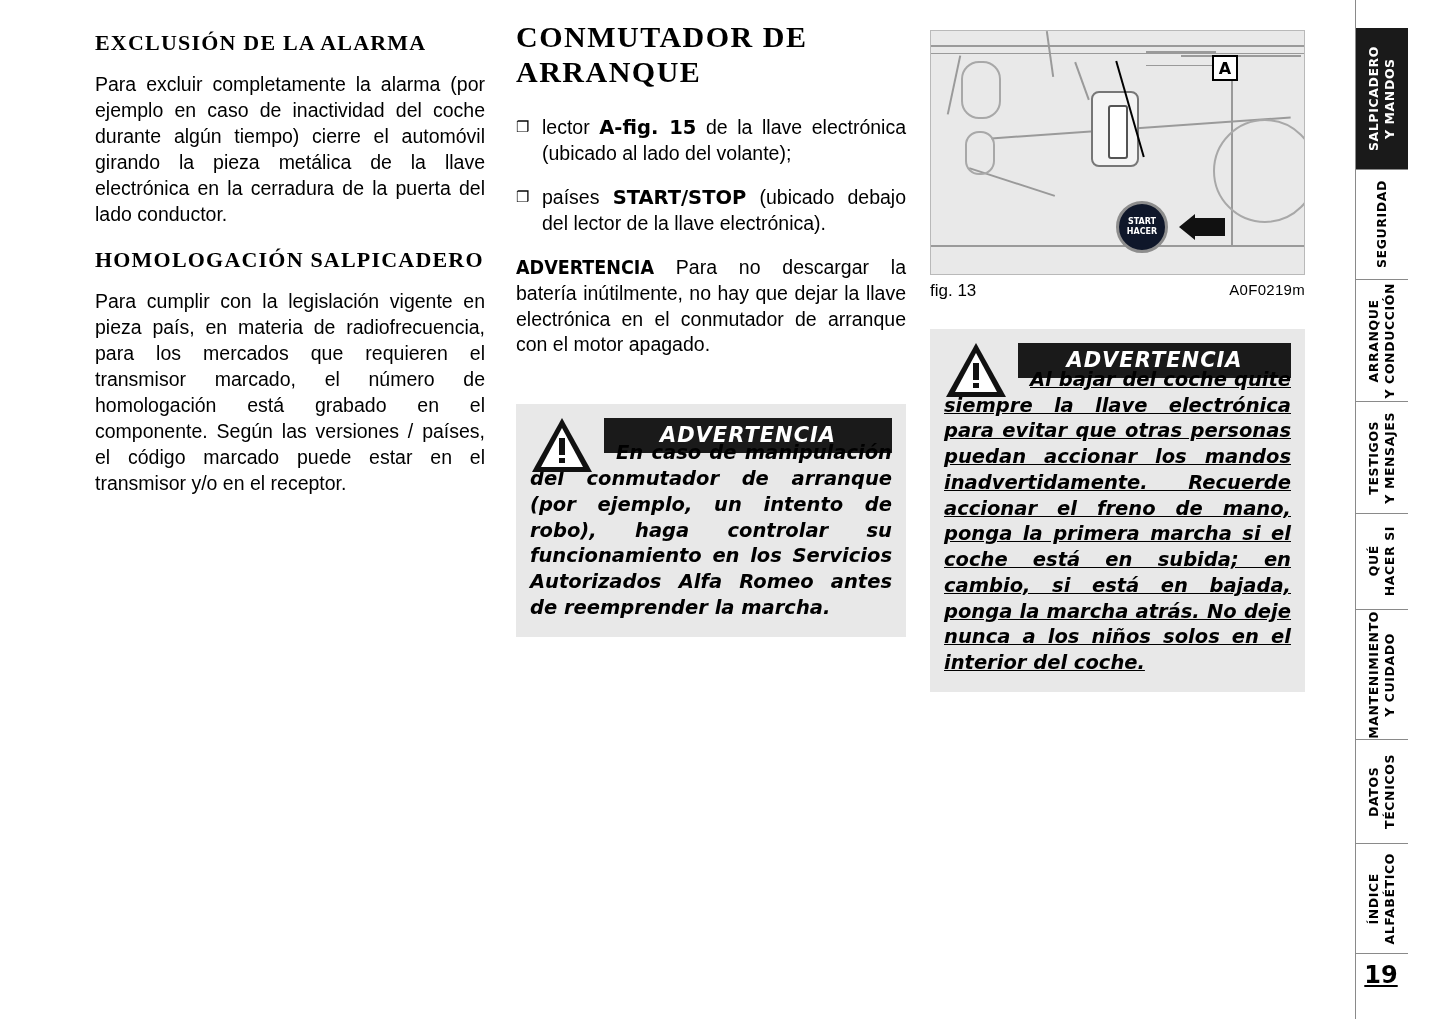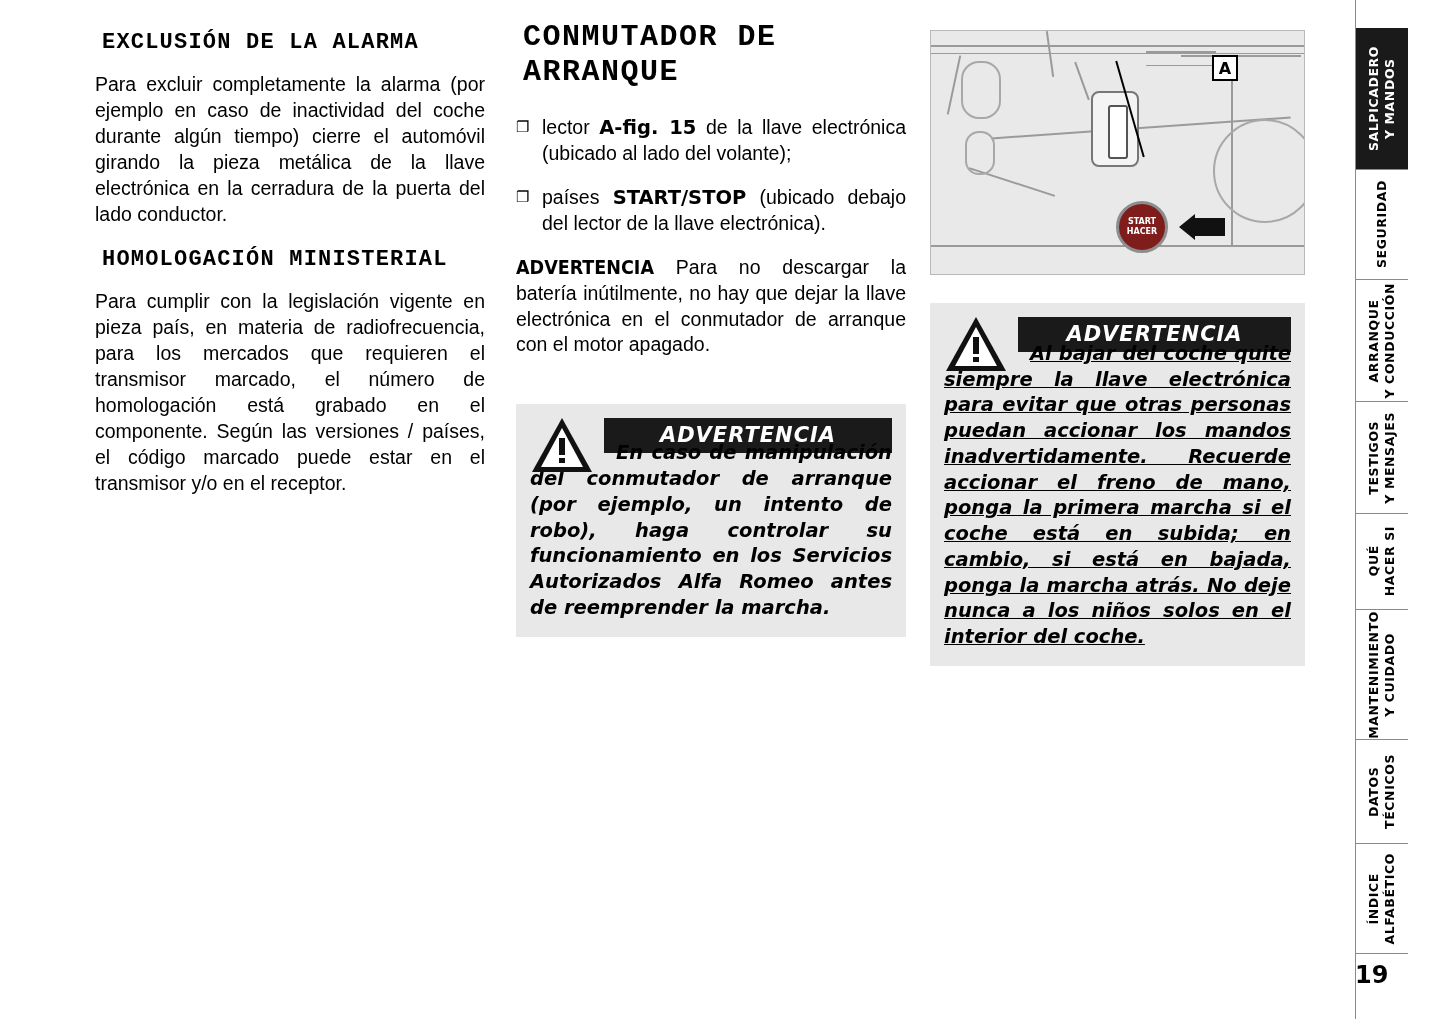--- a/index.html
+++ b/index.html
@@ -16,25 +16,25 @@
     position:absolute; left:0; top:0; width:1445px; height:1019px;
   }
 
   
   .col { position:absolute; }
   .col1 { left:95px;  top:30px; width:390px; }
   .col2 { left:516px; top:20px; width:390px; }
   .col3 { left:930px; top:30px; width:375px; }
 
   h2.head {
-    font-family:Liberation Mono, monospace;
+    font-family:Liberation Serif, serif;
     font-weight:bold;
     font-size:22px;
     letter-spacing:1.2px;
-    margin:0 0 16px 7px;
+    margin:0 0 16px 0;
     line-height:1.18;
   }
   h2.head.big {
     font-size:30px;
     letter-spacing:1.5px;
     line-height:1.15;
     margin-bottom:26px;
   }
   p.body {
     font-size:19.5px;
@@ -135,21 +135,21 @@
   }
   .callout-box {
     position:absolute; width:26px; height:26px;
     border:2px solid #000; background:#fff;
     font-family:"DejaVu Sans", sans-serif; font-weight:bold;
     font-size:16px; text-align:center; line-height:23px;
   }
   .startstop {
     position:absolute; left:185px; top:170px;
     width:52px; height:52px; border-radius:50%;
-    background:#7f1d1d; border:3px solid #8d8d8d;
+    background:#0f172a; border:3px solid #8d8d8d;
     color:#fff; font-size:8px; font-weight:bold;
     display:flex; flex-direction:column; align-items:center; justify-content:center;
     line-height:1.25;
     font-family:"DejaVu Sans", sans-serif;
   }
   .arrow {
     position:absolute; left:248px; top:183px; width:46px; height:26px;
   }
 
   
@@ -170,33 +170,33 @@
     font-size:12.5px;
     letter-spacing:0.6px;
     text-align:center;
     line-height:1.25;
     white-space:pre-line;
   }
   .tab.active { background:#1a1a1a; }
   .tab.active .lbl { color:#fff; }
   .pagenum {
     position:absolute; right:38px; bottom:30px; width:52px;
-    text-align:left;
-    font-family:"DejaVu Sans", sans-serif; font-weight:bold; font-size:24px;
+    text-align:center;
+    font-family:"DejaVu Sans", sans-serif; font-weight:bold; font-size:24px;text-decoration:underline;
   }
 </style>
 </head>
 <body>
 
 <div class="page">
 
   <div class="col col1">
     <h2 class="head">EXCLUSIÓN DE LA ALARMA</h2>
     <p class="body">Para excluir completamente la alarma (por ejemplo en caso de inactividad del coche durante algún tiempo) cierre el automóvil girando la pieza metálica de la llave electrónica en la cerradura de la puerta del lado conductor.</p>
-    <h2 class="head spacer-top">HOMOLOGACIÓN MINISTERIAL</h2>
+    <h2 class="head spacer-top">HOMOLOGACIÓN SALPICADERO</h2>
     <p class="body">Para cumplir con la legislación vigente en pieza país, en materia de radiofrecuencia, para los mercados que requieren el transmisor marcado, el número de homologación está grabado en el componente. Según las versiones / países, el código marcado puede estar en el transmisor y/o en el receptor.</p>
   </div>
 
   <div class="col col2">
     <h2 class="head big">CONMUTADOR DE ARRANQUE</h2>
 
     <div class="bullet">
       <span class="mark">❐</span>
       <span class="txt"><span>lector </span><b>A-fig. 15</b><span> de la llave electrónica (ubicado al lado del volante);</span></span>
     </div>
@@ -254,20 +254,24 @@
           <span>START</span>
           <span>HACER</span>
         </div>
 
         <div class="arrow">
           <svg width="46" height="26" viewBox="0 0 46 26" aria-hidden="true">
             <polygon points="46,4 46,22 16,22 16,26 0,13 16,0 16,4" fill="#111"></polygon>
           </svg>
         </div>
       </div>
+      <div class="figcap">
+        <span>fig. 13</span>
+        <span class="code">A0F0219m</span>
+      </div>
     </div>
 
     <div class="warn w2" style="margin-top:28px;">
       <div class="wtop">
         <div class="tri">
           <svg width="64" height="58" viewBox="0 0 64 58" aria-hidden="true">
             <polygon points="32,2 62,56 2,56" fill="#111"></polygon>
             <polygon points="32,12 53,51 11,51" fill="#fff"></polygon>
             <rect x="29" y="22" width="6" height="17" fill="#111"></rect>
             <rect x="29" y="42" width="6" height="5" fill="#111"></rect>

